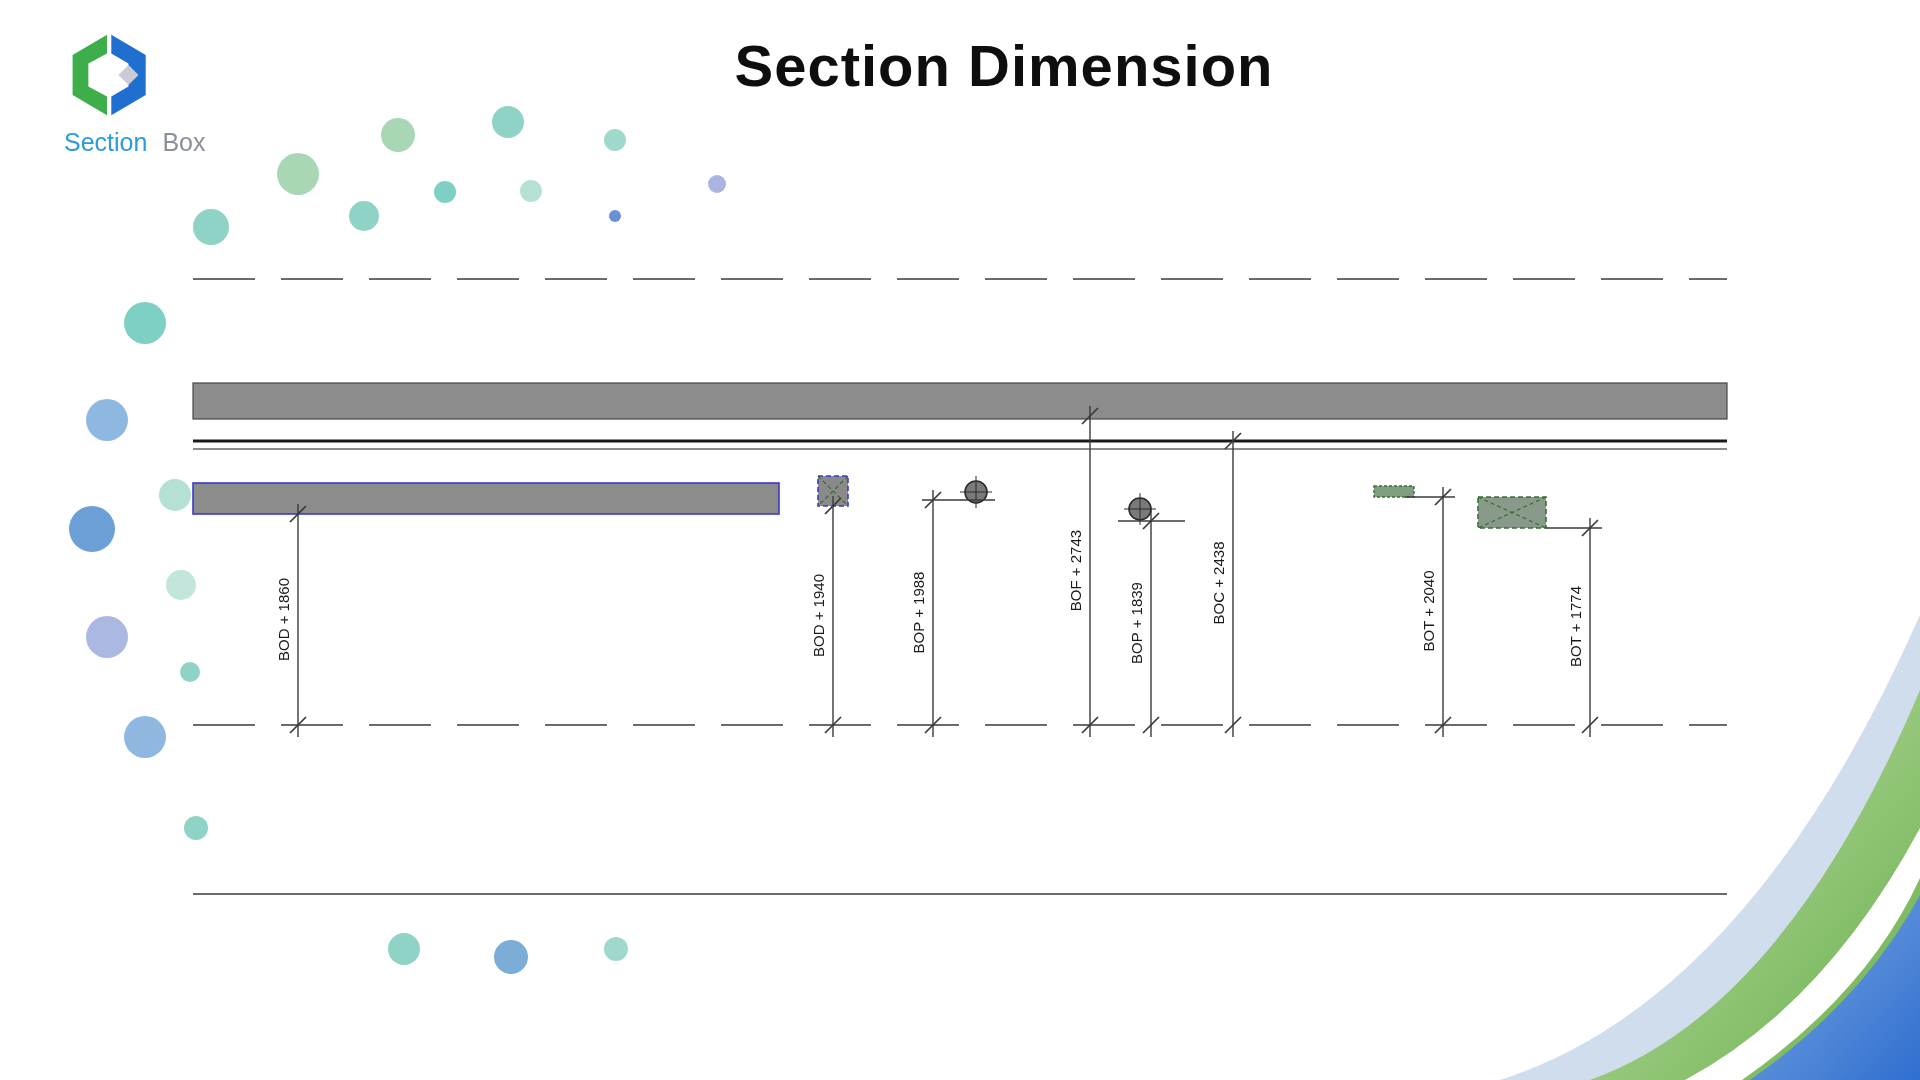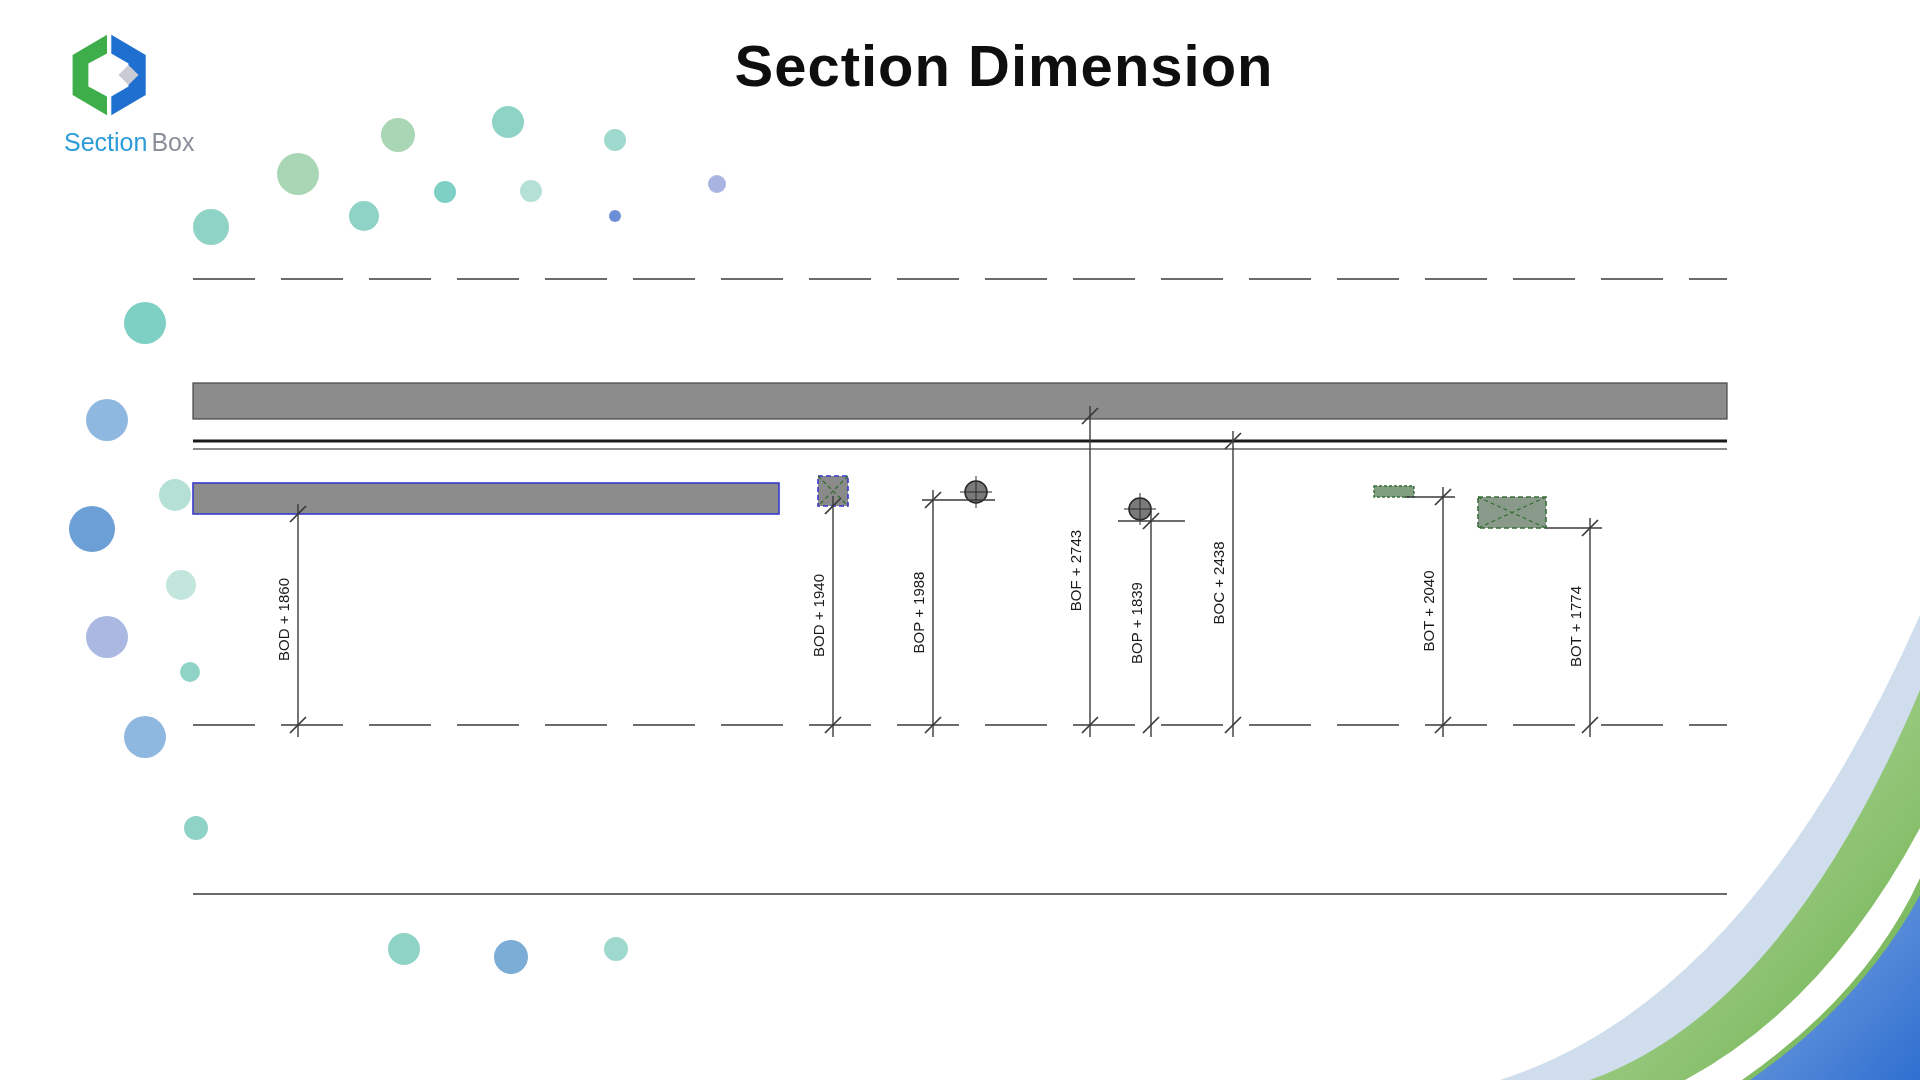--- a/index.html
+++ b/index.html
@@ -3,21 +3,21 @@
 <meta charset="utf-8">
 <style>
   html,body{margin:0;padding:0;background:#ffffff;}
   .slide{position:relative;width:1920px;height:1080px;background:#ffffff;overflow:hidden;
          font-family:"Liberation Sans",sans-serif;}
   .title{position:absolute;top:32px;left:0;width:100%;text-align:center;
          font-size:58px;font-weight:800;color:#0e0e0e;letter-spacing:1px;padding-left:44px;}
   .logo{position:absolute;left:64px;top:32px;width:180px;}
   .logo-text{margin-top:6px;font-size:25px;}
   .logo-word1{color:#2b9cd8;}
-  .logo-word2{color:#8a909a;margin-left:4px;}
+  .logo-word2{color:#8a909a;margin-left:15px;}
   svg.layer{position:absolute;left:0;top:0;pointer-events:none;}
   .dim-label{font-size:15px;fill:#1a1a1a;font-family:"Liberation Sans",sans-serif;}
 </style>
 </head>
 <body>
 
 <div class="slide">
 
   <svg class="layer" width="1920" height="1080" viewBox="0 0 1920 1080">
     <circle cx="298" cy="174" r="21" fill="#a9d6b5"></circle>

